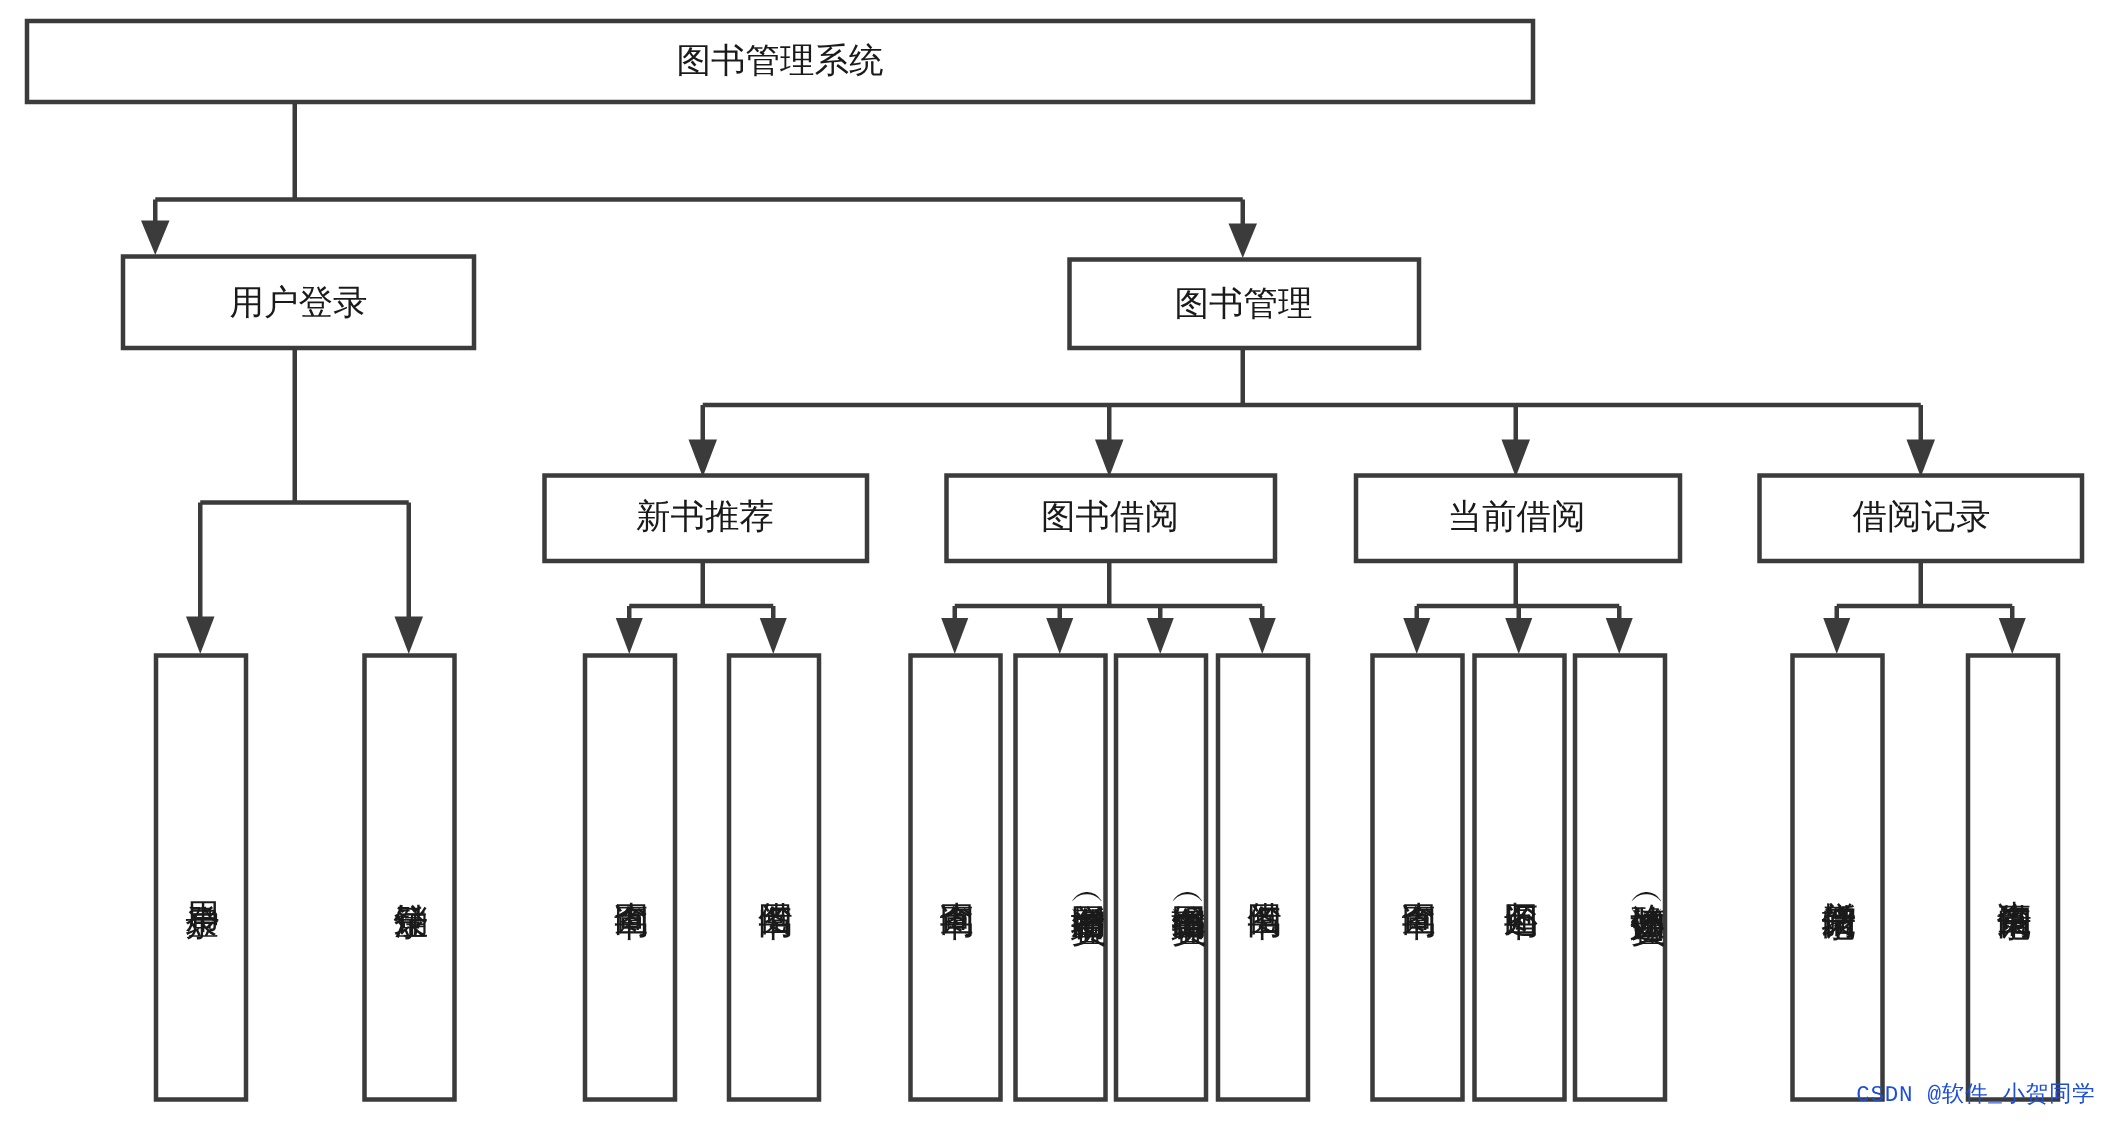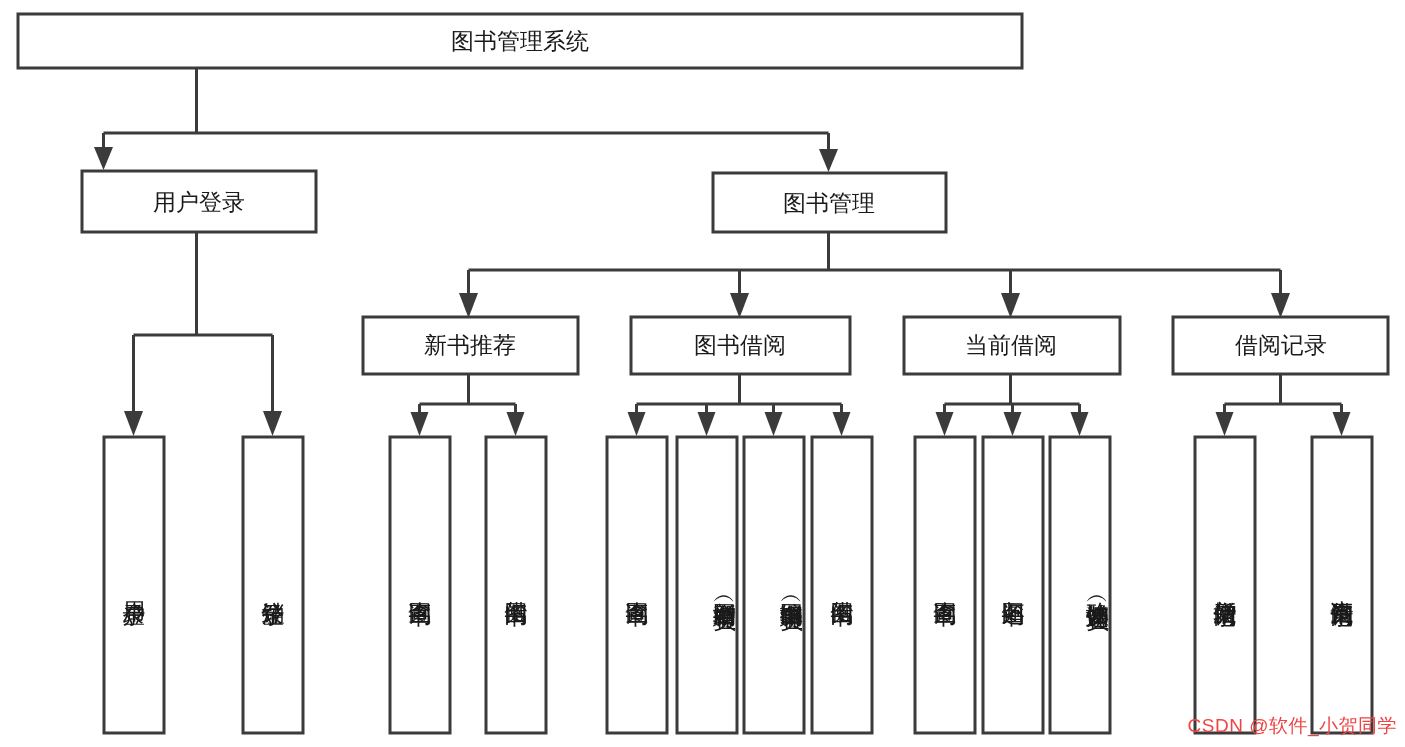--- a/index.html
+++ b/index.html
@@ -60,23 +60,23 @@
     color: #1a1a1a;
     letter-spacing: 1px;
     text-align: center;
     white-space: nowrap;
     pointer-events: none;
   }
   .watermark {
     position: absolute;
     right: 8px;
     bottom: 8px;
-    font-family: Liberation Sans, sans-serif;
-    font-size: 19px;
-    color: #ef4444;
+    font-family: Liberation Mono, monospace;
+    font-size: 15px;
+    color: #1d4ed8;
     letter-spacing: 0.5px;
     white-space: nowrap;
   }
 </style>
 </head>
 <body>
 
 <div id="diagram-root">
 
   <svg class="diagram-canvas" viewBox="0 0 1405 747">

